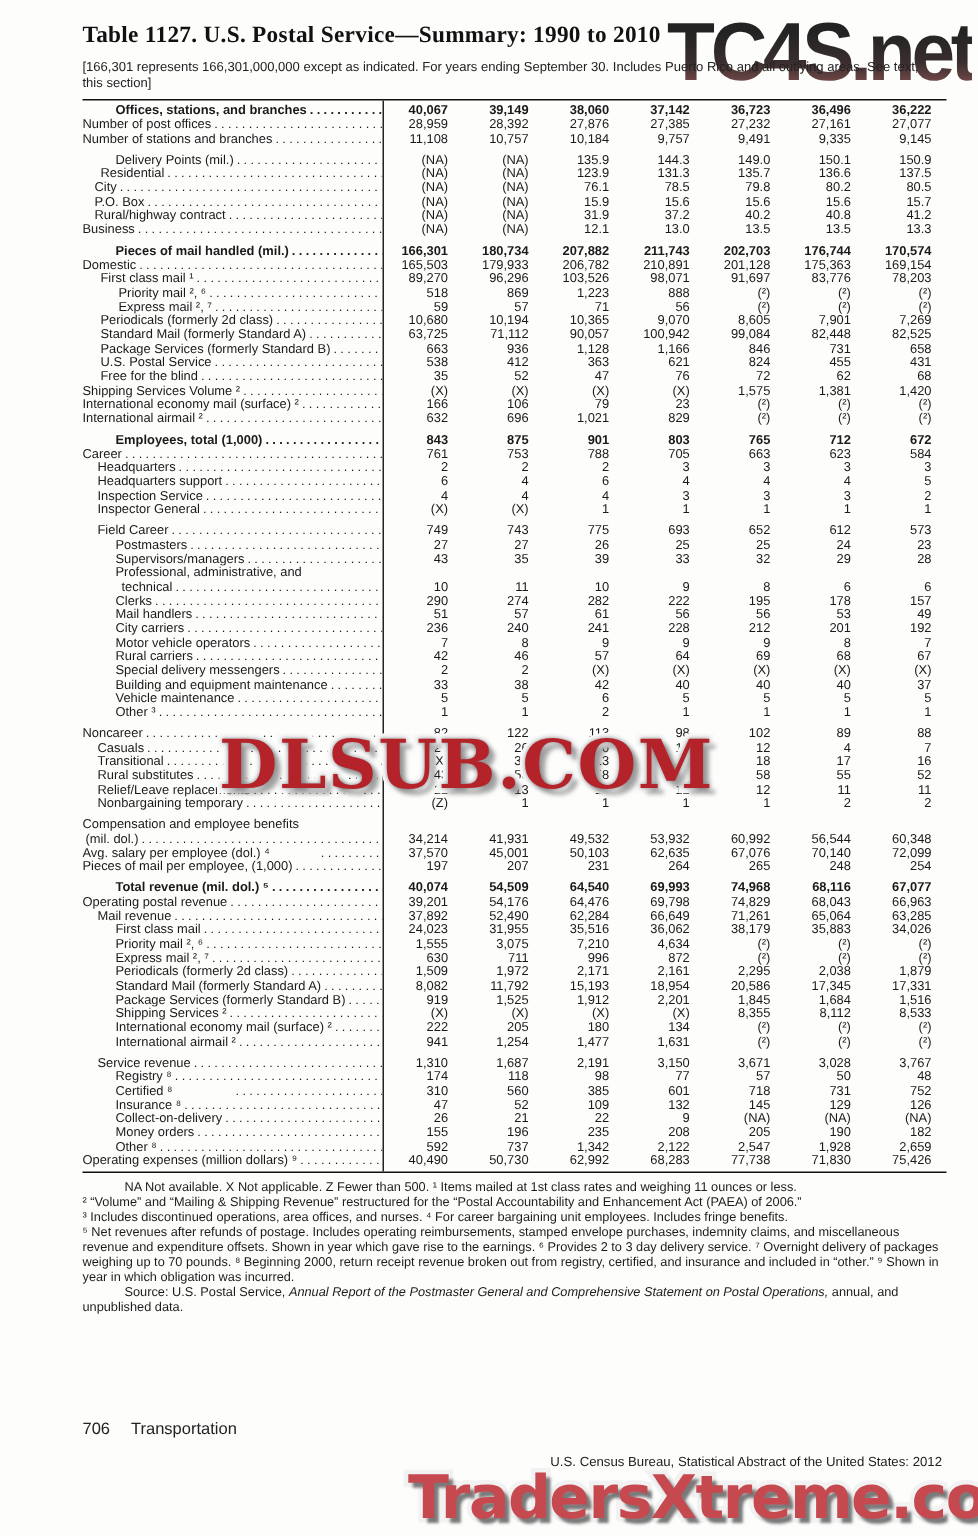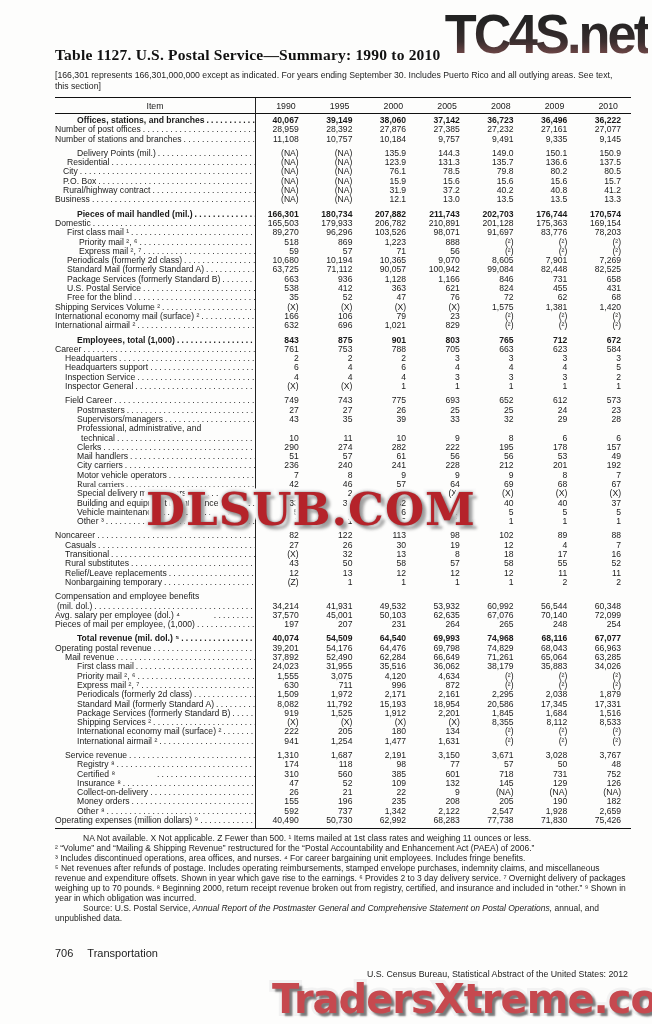--- a/index.html
+++ b/index.html
@@ -1,18 +1,18 @@
 <!DOCTYPE html>
 <html><head>
 <meta charset="utf-8">
 <style>
   html,body{margin:0;padding:0;background:#e8e8e8;}
   .page{position:relative;width:652px;height:1024px;background:#fdfdfc;overflow:hidden;
         font-family:"Liberation Sans","DejaVu Sans",sans-serif;color:#1a1a1a;}
-  .content{position:absolute;left:55px;top:46px;width:576px;}
+  .content{position:absolute;left:55px;top:15px;width:576px;}
   .title{font-family:"Liberation Serif","DejaVu Serif",serif;font-weight:bold;font-size:15.5px;
          letter-spacing:.2px;margin:0 0 6px 0;color:#111;}
   .headnote{font-size:8.7px;line-height:10.5px;margin:0 0 6px 0;color:#222;width:560px;}
 
   .table{position:relative;border-top:1.2px solid #111;border-bottom:1.6px solid #111;}
   .vrule{position:absolute;left:200px;top:0;bottom:0;width:1px;background:#222;}
   .thead{display:grid;grid-template-columns:200px repeat(7,1fr);border-bottom:1px solid #111;
          font-size:8.8px;height:15px;align-items:center;}
   .thead .item-h{text-align:center;}
   .thead .year{text-align:right;padding-right:13px;}
@@ -55,30 +55,20 @@
 <div class="page">
 
   <div class="wm wm-top">TC4S.net</div>
 
   <div class="content">
     <p class="title">Table 1127. U.S. Postal Service—Summary: 1990 to 2010</p>
     <p class="headnote">[166,301 represents 166,301,000,000 except as indicated. For years ending September 30. Includes Puerto Rico and all outlying areas. See text, this section]</p>
 
     <div class="table">
       <div class="vrule"></div>
-      <div class="thead">
-        <div class="item-h">Item</div>
-        <div class="year">1990</div>
-        <div class="year">1995</div>
-        <div class="year">2000</div>
-        <div class="year">2005</div>
-        <div class="year">2008</div>
-        <div class="year">2009</div>
-        <div class="year">2010</div>
-      </div>
       <div class="tbody" id="tbody">
           <div class="trow bold">
             <div class="cell item" style="padding-left: 22px;">
               <span class="lab">Offices, stations, and branches</span>
               <span class="leader">..........................................................................................</span>
             </div>
             <div class="cell num">40,067</div>
             <div class="cell num">39,149</div>
             <div class="cell num">38,060</div>
             <div class="cell num">37,142</div>
@@ -547,21 +537,21 @@
             </div>
             <div class="cell num">7</div>
             <div class="cell num">8</div>
             <div class="cell num">9</div>
             <div class="cell num">9</div>
             <div class="cell num">9</div>
             <div class="cell num">8</div>
             <div class="cell num">7</div>
           </div>
           <div class="trow">
-            <div class="cell item" style="padding-left: 22px; font-family: Liberation Serif, serif;">
+            <div class="cell item" style="padding-left: 22px;">
               <span class="lab">Rural carriers</span>
               <span class="leader">..........................................................................................</span>
             </div>
             <div class="cell num">42</div>
             <div class="cell num">46</div>
             <div class="cell num">57</div>
             <div class="cell num">64</div>
             <div class="cell num">69</div>
             <div class="cell num">68</div>
             <div class="cell num">67</div>
@@ -799,21 +789,21 @@
             <div class="cell num">35,883</div>
             <div class="cell num">34,026</div>
           </div>
           <div class="trow">
             <div class="cell item" style="padding-left: 22px;">
               <span class="lab">Priority mail ², ⁶</span>
               <span class="leader">..........................................................................................</span>
             </div>
             <div class="cell num">1,555</div>
             <div class="cell num">3,075</div>
-            <div class="cell num">4,120</div>
+            <div class="cell num">7,210</div>
             <div class="cell num">4,634</div>
             <div class="cell num">(²)</div>
             <div class="cell num">(²)</div>
             <div class="cell num">(²)</div>
           </div>
           <div class="trow">
             <div class="cell item" style="padding-left: 22px;">
               <span class="lab">Express mail ², ⁷</span>
               <span class="leader">..........................................................................................</span>
             </div>

